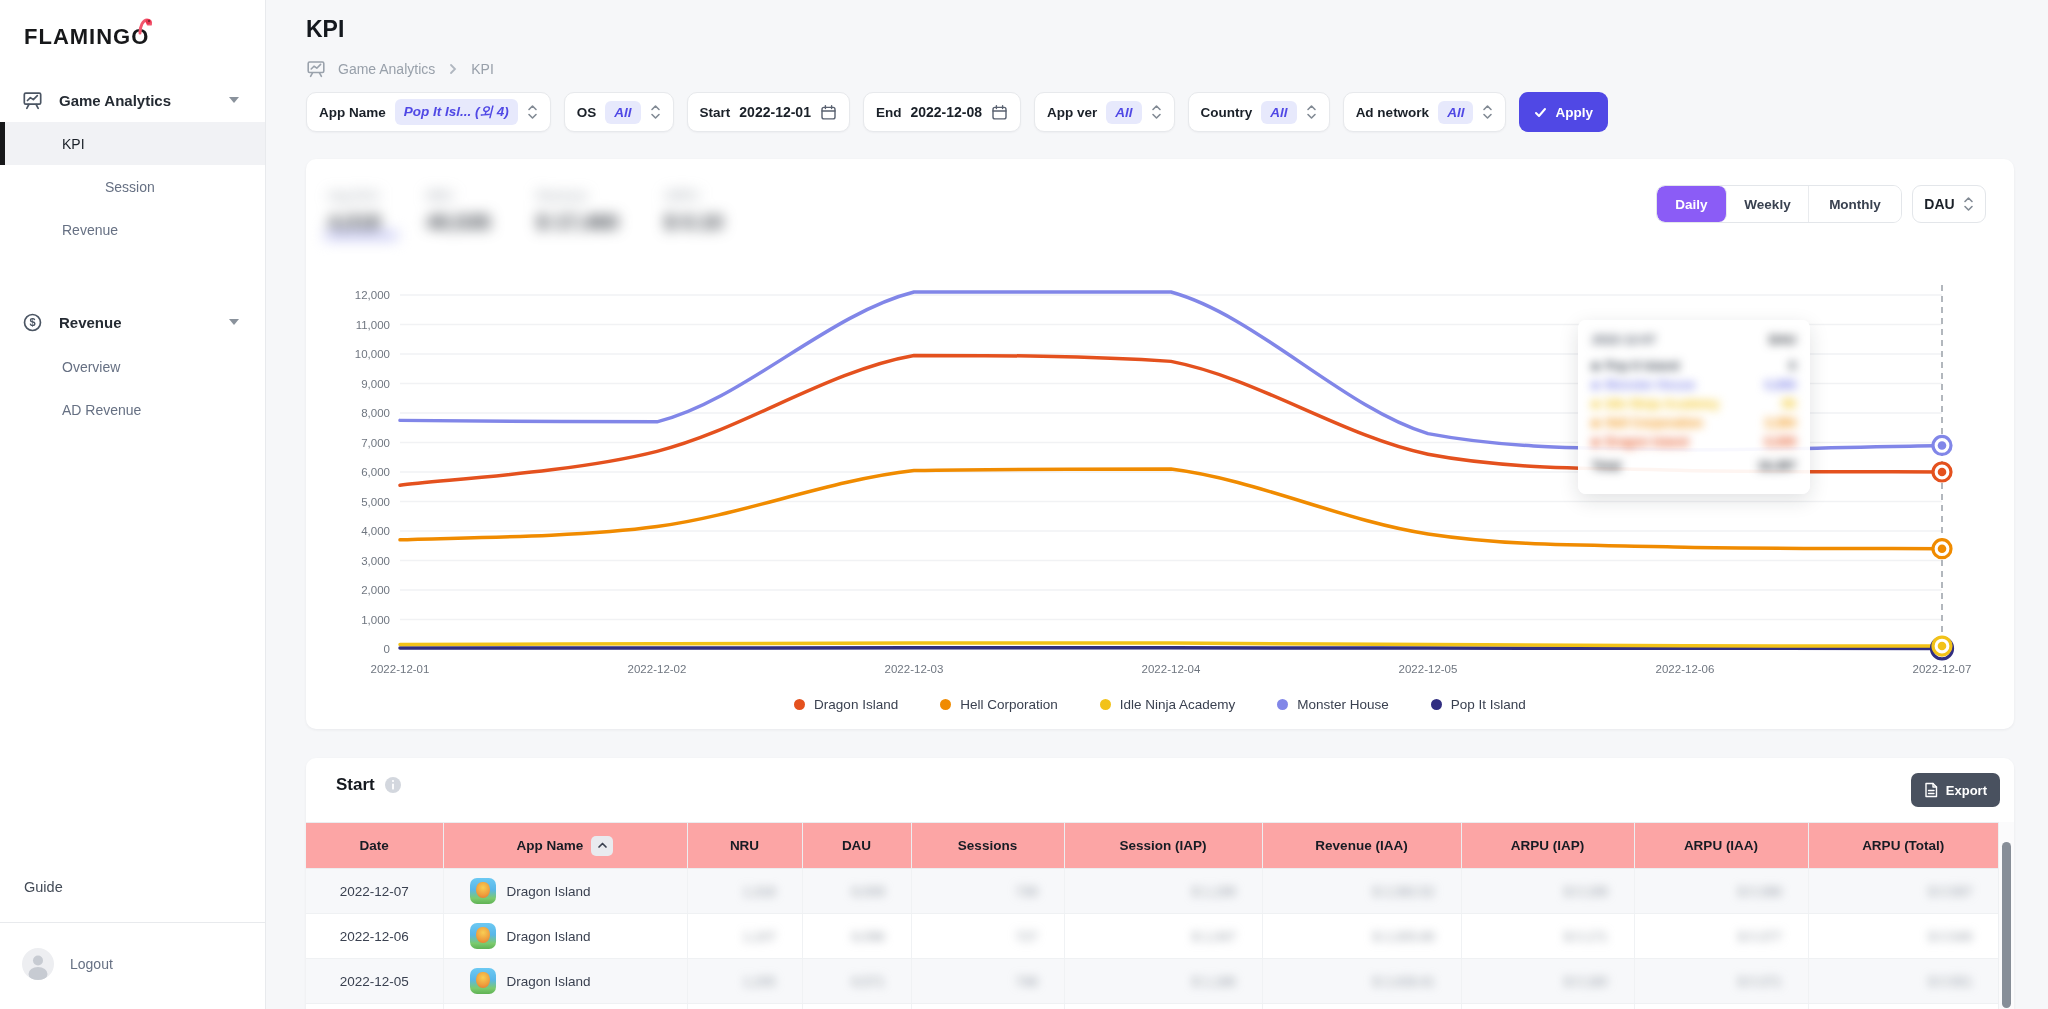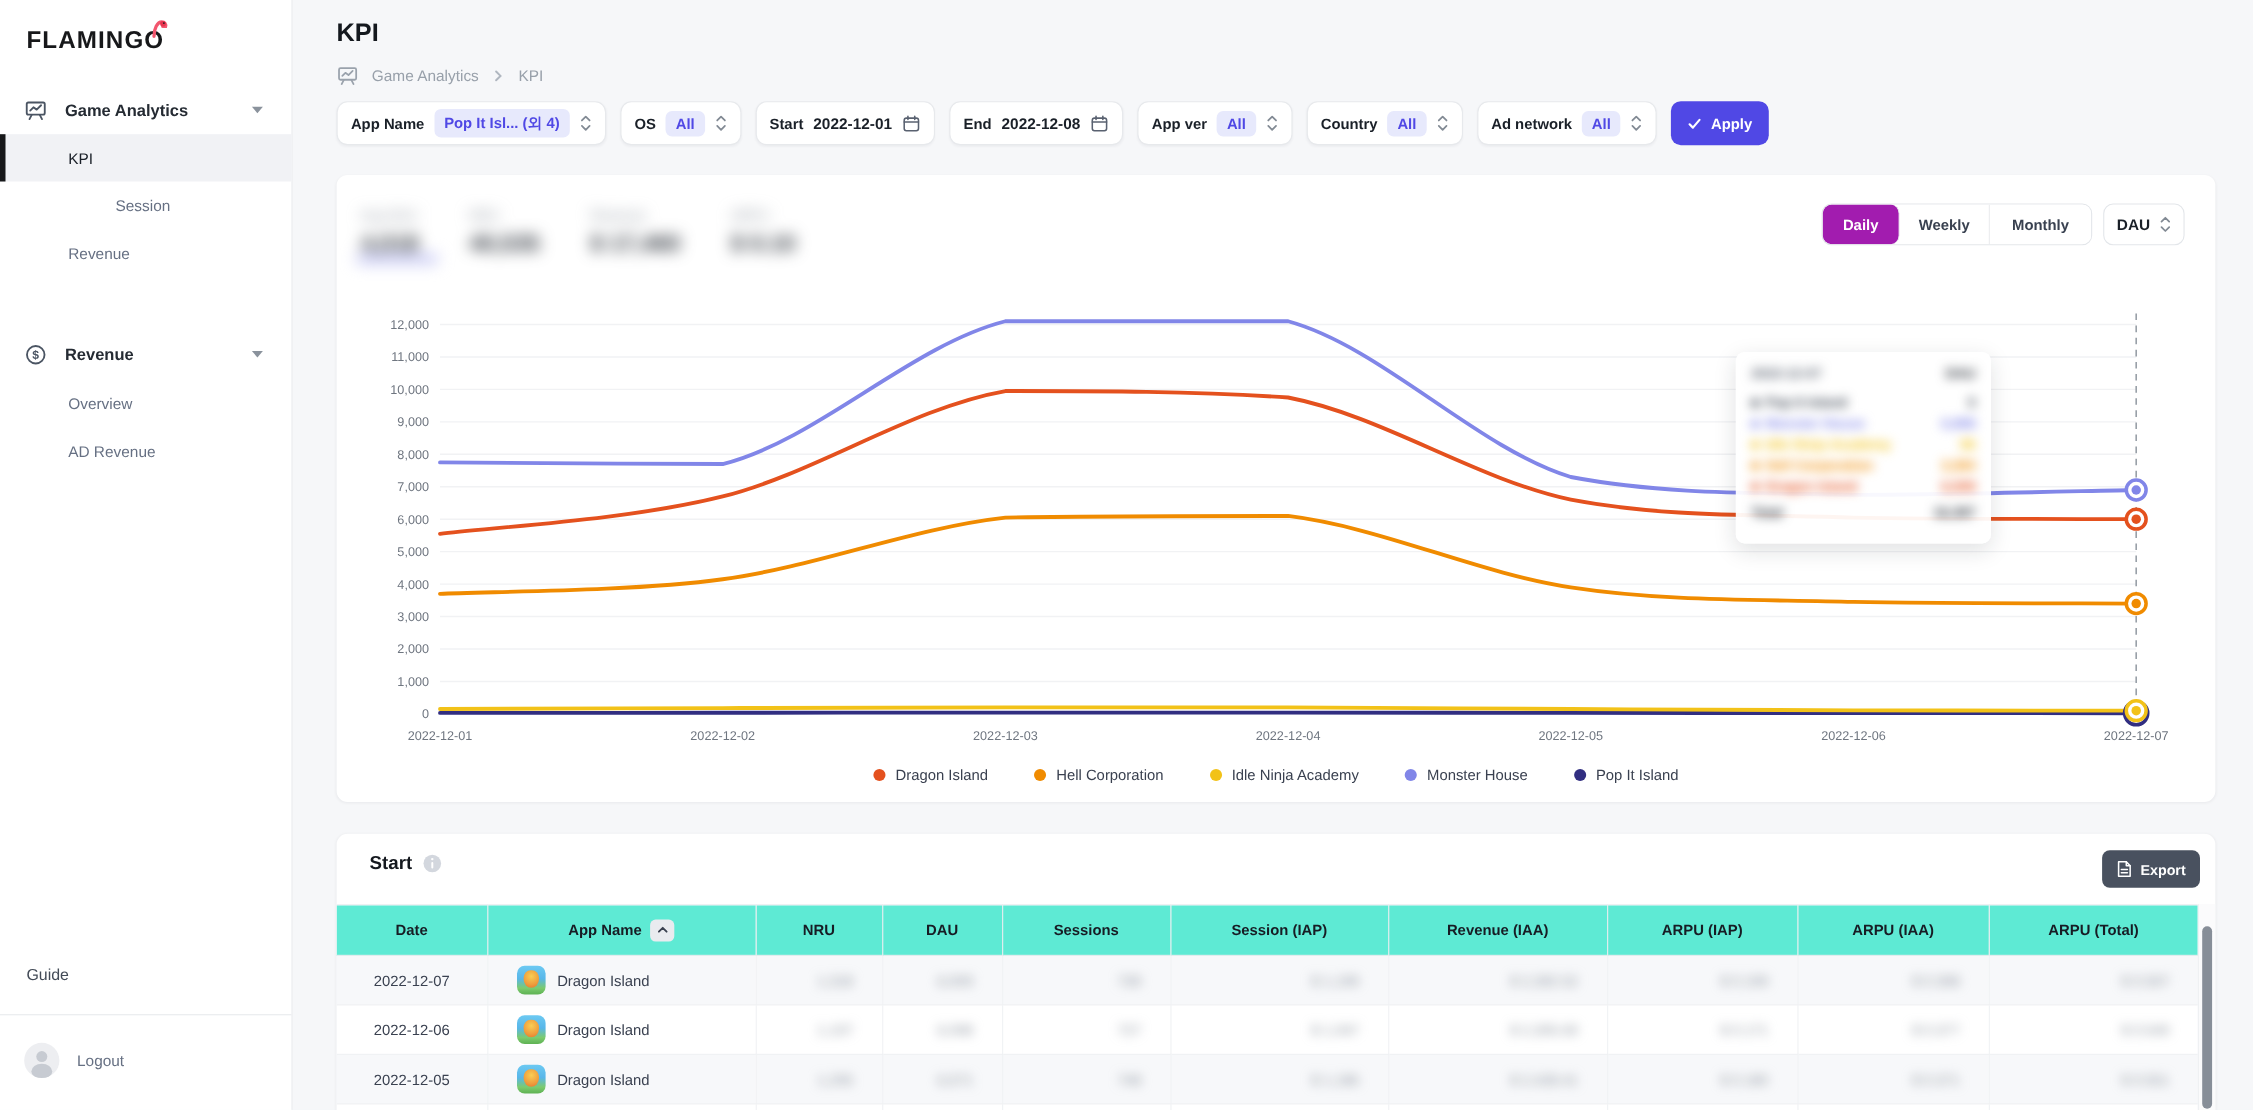--- a/index.html
+++ b/index.html
@@ -37,21 +37,21 @@
     gap:12px; font-size:14px; color:#98A0AA; }
   .crumb { cursor:pointer; }
   .crumb-sep { display:flex; align-items:center; }
 
   
   .filter-bar { position:absolute; left:40px; top:92px; display:flex; gap:13px; align-items:center; }
   .chip { height:40px; background:#FFFFFF; border:1px solid #E7E9EC; border-radius:10px;
     display:flex; align-items:center; padding:0 12px; gap:9px; box-shadow:0 1px 2px rgba(16,24,40,0.04); }
   .chip-label { font-size:13.5px; font-weight:700; color:#1A2028; }
   .chip-pill { background:#E7E9FC; color:#5048E5; font-size:13.5px; font-weight:700;
-    border-radius:6px; padding:4px 9px; white-space:nowrap; }
+    border-radius:6px; padding:4px 9px; white-space:nowrap;font-style:italic; }
   .chip-value { font-size:14px; font-weight:600; color:#1A2028; }
   .apply-btn { height:40px; background:#5048E5; border:none; border-radius:9px; color:#fff;
     font-size:13.5px; font-weight:700; display:flex; align-items:center; gap:8px; padding:0 15px;
     cursor:pointer; font-family:"Liberation Sans", sans-serif; }
 
   
   .card { position:absolute; background:#fff; border-radius:10px;
     box-shadow:0 1px 3px rgba(16,24,40,0.06); }
   .chart-card { left:40px; top:159px; width:1708px; height:570px; }
   .table-card { left:40px; top:758px; width:1708px; height:280px; overflow:hidden; }
@@ -63,21 +63,21 @@
   .stat-value { font-size:21px; font-weight:800; color:#2A3039; margin-top:7px; position:relative; z-index:1; }
   .stat-underline { position:absolute; left:-4px; bottom:-6px; width:74px; height:9px;
     background:#C9CBF5; border-radius:2px; z-index:0; }
 
   .seg-control { position:absolute; right:112px; top:26px; height:38px; display:flex;
     border:1px solid #E3E6EA; border-radius:9px; background:#fff; overflow:hidden; }
   .seg-btn { height:100%; display:flex; align-items:center; justify-content:center;
     font-size:13.5px; font-weight:700; color:#394150; background:#fff; border:none; cursor:pointer;
     border-right:1px solid #E9EBEE; font-family:"Liberation Sans", sans-serif; }
   .seg-btn:last-child { border-right:none; }
-  .seg-btn.active { background:#a21caf; color:#fff; border-radius:8px; }
+  .seg-btn.active { background:#8b5cf6; color:#fff; border-radius:8px; }
   .metric-select { position:absolute; right:28px; top:26px; width:74px; height:38px;
     border:1px solid #E3E6EA; border-radius:9px; background:#fff; display:flex; align-items:center;
     justify-content:center; gap:8px; font-size:14px; font-weight:700; color:#1A2028; cursor:pointer; }
 
   .chart-svg { position:absolute; left:20px; top:106px; }
 
   .chart-tooltip { position:absolute; left:1272px; top:161px; width:232px; height:174px;
     background:rgba(255,255,255,0.94); border-radius:8px; box-shadow:0 6px 20px rgba(25,30,40,0.13);
     z-index:3; padding:13px 14px; }
   .tt-inner { filter:blur(5px); }
@@ -95,21 +95,21 @@
   .legend-dot { width:11px; height:11px; border-radius:50%; }
 
   
   .table-title-row { position:absolute; left:30px; top:17px; display:flex; align-items:center; gap:9px; }
   .table-title { font-size:17px; font-weight:800; color:#14181E; }
   .export-btn { position:absolute; right:14px; top:15px; height:34px; background:#49515F;
     color:#fff; border:none; border-radius:7px; font-size:13px; font-weight:700; display:flex;
     align-items:center; gap:8px; padding:0 13px; cursor:pointer; font-family:"Liberation Sans", sans-serif; }
   table.kpi-table { position:absolute; left:0; top:64px; border-collapse:collapse; table-layout:fixed;
     width:1692px; }
-  .kpi-table th { height:46px; background:#5eead4; border-top:1px solid #EBEDF0;
+  .kpi-table th { height:46px; background:#fca5a5; border-top:1px solid #EBEDF0;
     border-bottom:1px solid #EBEDF0; border-right:1px solid #ECEEF1; font-size:13.5px; font-weight:700;
     color:#171C24; text-align:center; }
   .kpi-table th:last-child { border-right:none; }
   .kpi-table td { height:45px; border-bottom:1px solid #EFF1F3; border-right:1px solid #F0F2F4;
     font-size:13.5px; color:#3A4150; }
   .kpi-table td:last-child { border-right:none; }
   .kpi-table tr.odd td { background:#F7F8FA; }
   .kpi-table tr.even td { background:#FFFFFF; }
   .td-date { text-align:center; }
   .td-app { padding-left:26px; }

